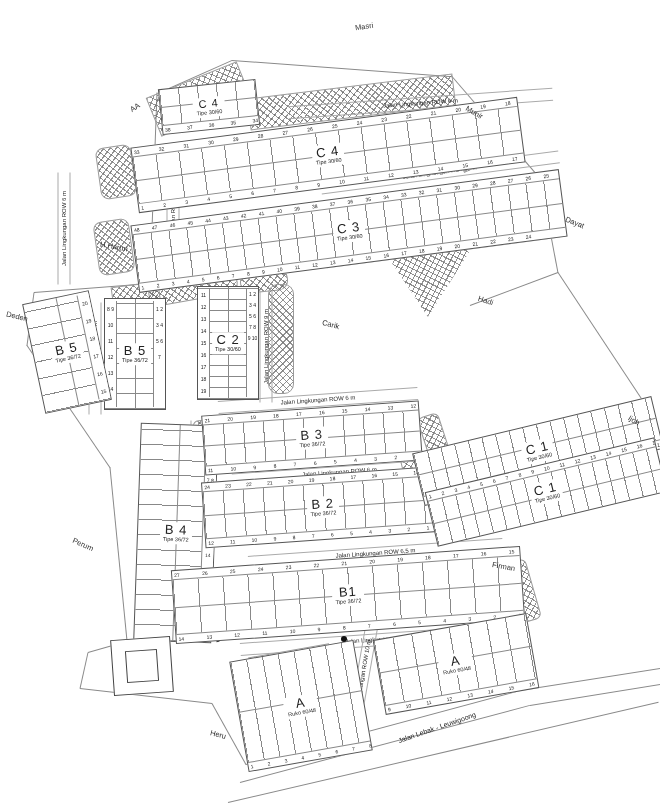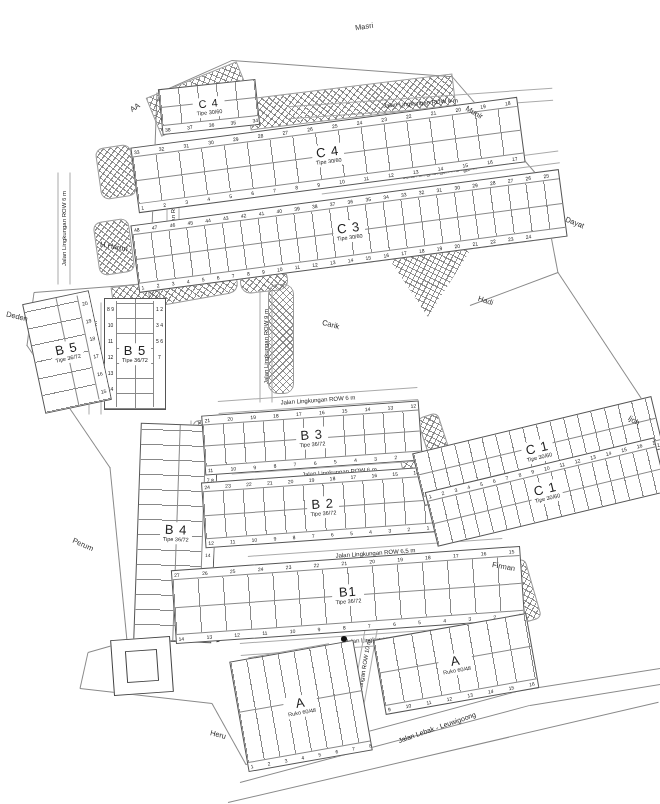--- a/index.html
+++ b/index.html
@@ -250,20 +250,29 @@
   <div class="blk" id="c3">
     <div class="nrow top">48 47 46 45 44 43 42 41 40 39 38 37 36 35 34 33 32 31 30 29 28 27 26 25</div>
     <div class="lots vl"></div>
     <div class="nrow bot">1 2 3 4 5 6 7 8 9 10 11 12 13 14 15 16 17 18 19 20 21 22 23 24</div>
     <div class="blab">
       <div class="bname">C 3</div>
       <div class="btipe">Tipe 30/60</div>
     </div>
   </div>
 
+  <div class="blk vert" id="c2">
+    <div class="lots hl"></div>
+    <div class="ncol left">11 12 13 14 15 16 17 18 19</div>
+    <div class="ncol right">1 2 3 4 5 6 7 8 9 10</div>
+    <div class="blab">
+      <div class="bname">C 2</div>
+      <div class="btipe">Tipe 30/60</div>
+    </div>
+  </div>
 
   <div class="blk vert" id="b5">
     <div class="lots hl"></div>
     <div class="ncol left">8 9 10 11 12 13 14</div>
     <div class="ncol right">1 2 3 4 5 6 7</div>
     <div class="blab">
       <div class="bname">B 5</div>
       <div class="btipe">Tipe 36/72</div>
     </div>
   </div>

